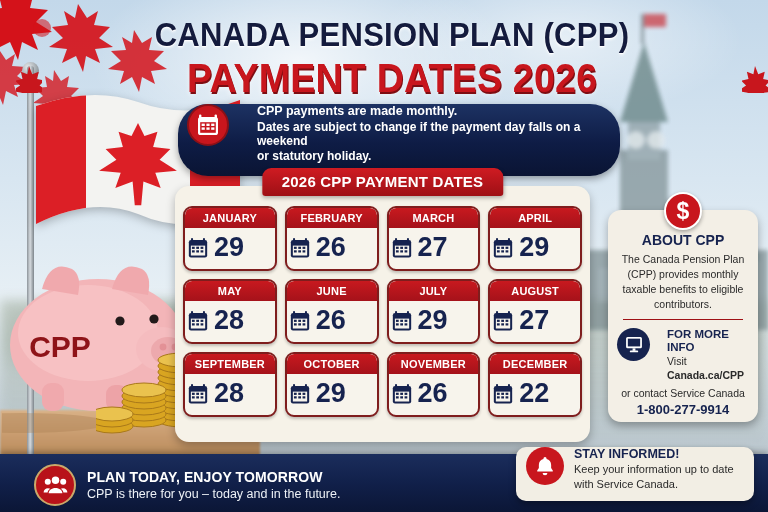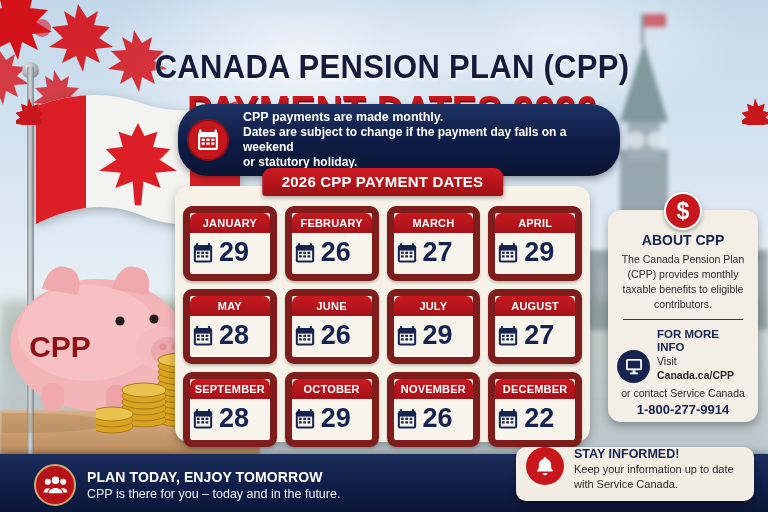--- a/index.html
+++ b/index.html
@@ -54,21 +54,21 @@
     position: absolute; left: 22px; top: 62px; width: 17px; height: 17px; border-radius: 50%;
     background: radial-gradient(circle at 35% 30%, #e6eaec, #8e969c 70%, #6d757b);
   }
   .flag { position: absolute; left: 32px; top: 86px; width: 212px; height: 170px; filter: drop-shadow(0 3px 5px rgba(0,0,0,.25)); }
 
   
   .piggy { position: absolute; left: 2px; top: 245px; width: 200px; height: 190px; }
   .coins { position: absolute; left: 96px; top: 330px; width: 130px; height: 110px; }
 
   
-  .title-wrap { position: absolute; left: 16px; right: 0; top: 16px; text-align: center; margin-top: 32px; }
+  .title-wrap { position: absolute; left: 16px; right: 0; top: 16px; text-align: center; }
   .title-main {
     font-size: 33px; font-weight: 700; letter-spacing: .3px;
     color: #141b3d;
     font-family: "Liberation Sans", sans-serif;
     text-shadow: 0 2px 3px rgba(255,255,255,.75), 0 1px 0 rgba(255,255,255,.9);
     transform: scaleX(.94);
   }
   .title-sub-row {
     display: flex; align-items: center; justify-content: space-between; gap: 12px; margin-top: 2px;
   }
@@ -79,21 +79,21 @@
     transform: scaleX(.94);
   }
   .leaf-glyph { width: 26px; height: 28px; flex: none; }
 
   
   .notice {
     position: absolute; left: 178px; top: 104px; width: 442px; height: 72px;
     background: linear-gradient(180deg,#1d3263 0%, #0e1c45 55%, #0a1433 100%);
     border-radius: 30px;
     box-shadow: 0 3px 7px rgba(0,0,0,.35);
-    display: flex; align-items: center; padding: 0 14px 0 9px; gap: 14px;
+    display: flex; padding: 0 14px 0 9px; gap: 28px;
   }
   .notice-icon {
     width: 42px; height: 42px; border-radius: 50%; flex: none;
     background: #c8161d; border: 2px solid #8d1016;
     display: flex; align-items: center; justify-content: center;
   }
   .notice-text { color: #fff; line-height: 1.24; }
   .notice-text .l1 { font-weight: 700; font-size: 12.5px; }
   .notice-text .l2, .notice-text .l3 { font-weight: 700; font-size: 12px; }
 
@@ -111,21 +111,21 @@
     box-shadow: 0 2px 4px rgba(0,0,0,.3);
     white-space: nowrap;
   }
   .grid {
     position: absolute; left: 8px; right: 8px; top: 20px;
     display: grid; grid-template-columns: repeat(4, 1fr); gap: 8px 8px;
   }
   .mcard {
     background: #f7f4ec; border-radius: 9px;
     box-shadow: 0 2px 3px rgba(0,0,0,.22);
-    overflow: hidden; border: 7px solid #7f1d1d;
+    overflow: hidden; border: 2px solid #7f1d1d;
   }
   .mhead {
     background: linear-gradient(180deg,#c8191f,#a5121a);
     color: #fff; font-weight: 700; font-size: 11px; letter-spacing: .2px;
     text-align: center; padding: 4px 2px 4px; border-radius: 7px 7px 0 0;
   }
   .mbody {
     display: flex; align-items: center; justify-content: flex-start; gap: 5px;
     padding: 6px 2px 8px;
   }
@@ -142,21 +142,21 @@
     position: absolute; left: 50%; transform: translateX(-50%); top: -18px;
     width: 38px; height: 38px; border-radius: 50%;
     background: #c8161d; border: 2px solid #fff;
     box-shadow: 0 2px 4px rgba(0,0,0,.35);
     display: flex; align-items: center; justify-content: center;
     color: #fff; font-size: 23px; font-weight: 700; line-height: 1;
   }
   .about-title { font-size: 14px; font-weight: 700; color: #16234f; margin-bottom: 4px; }
   .about-body { font-size: 10.5px; color: #2a2a2a; line-height: 1.42; }
   .divider { height: 1px; background: #9e1015; margin: 7px 6px 8px; }
-  .info-row { display: flex; align-items: flex-end; gap: 7px; text-align: left; }
+  .info-row { display: flex; align-items: flex-start; gap: 17px; text-align: left; }
   .monitor-badge {
     width: 33px; height: 33px; border-radius: 50%; flex: none;
     background: #16234f; display: flex; align-items: center; justify-content: center;
   }
   .info-title { font-size: 11.5px; font-weight: 700; color: #16234f; line-height: 1.2; }
   .info-visit { font-size: 10.5px; color: #2a2a2a; line-height: 1.3; }
   .info-visit b { font-weight: 700; }
   .info-contact { font-size: 10.5px; color: #2a2a2a; margin-top: 4px; }
   .info-phone { font-size: 13px; font-weight: 700; color: #16234f; margin-top: 3px; }
 

